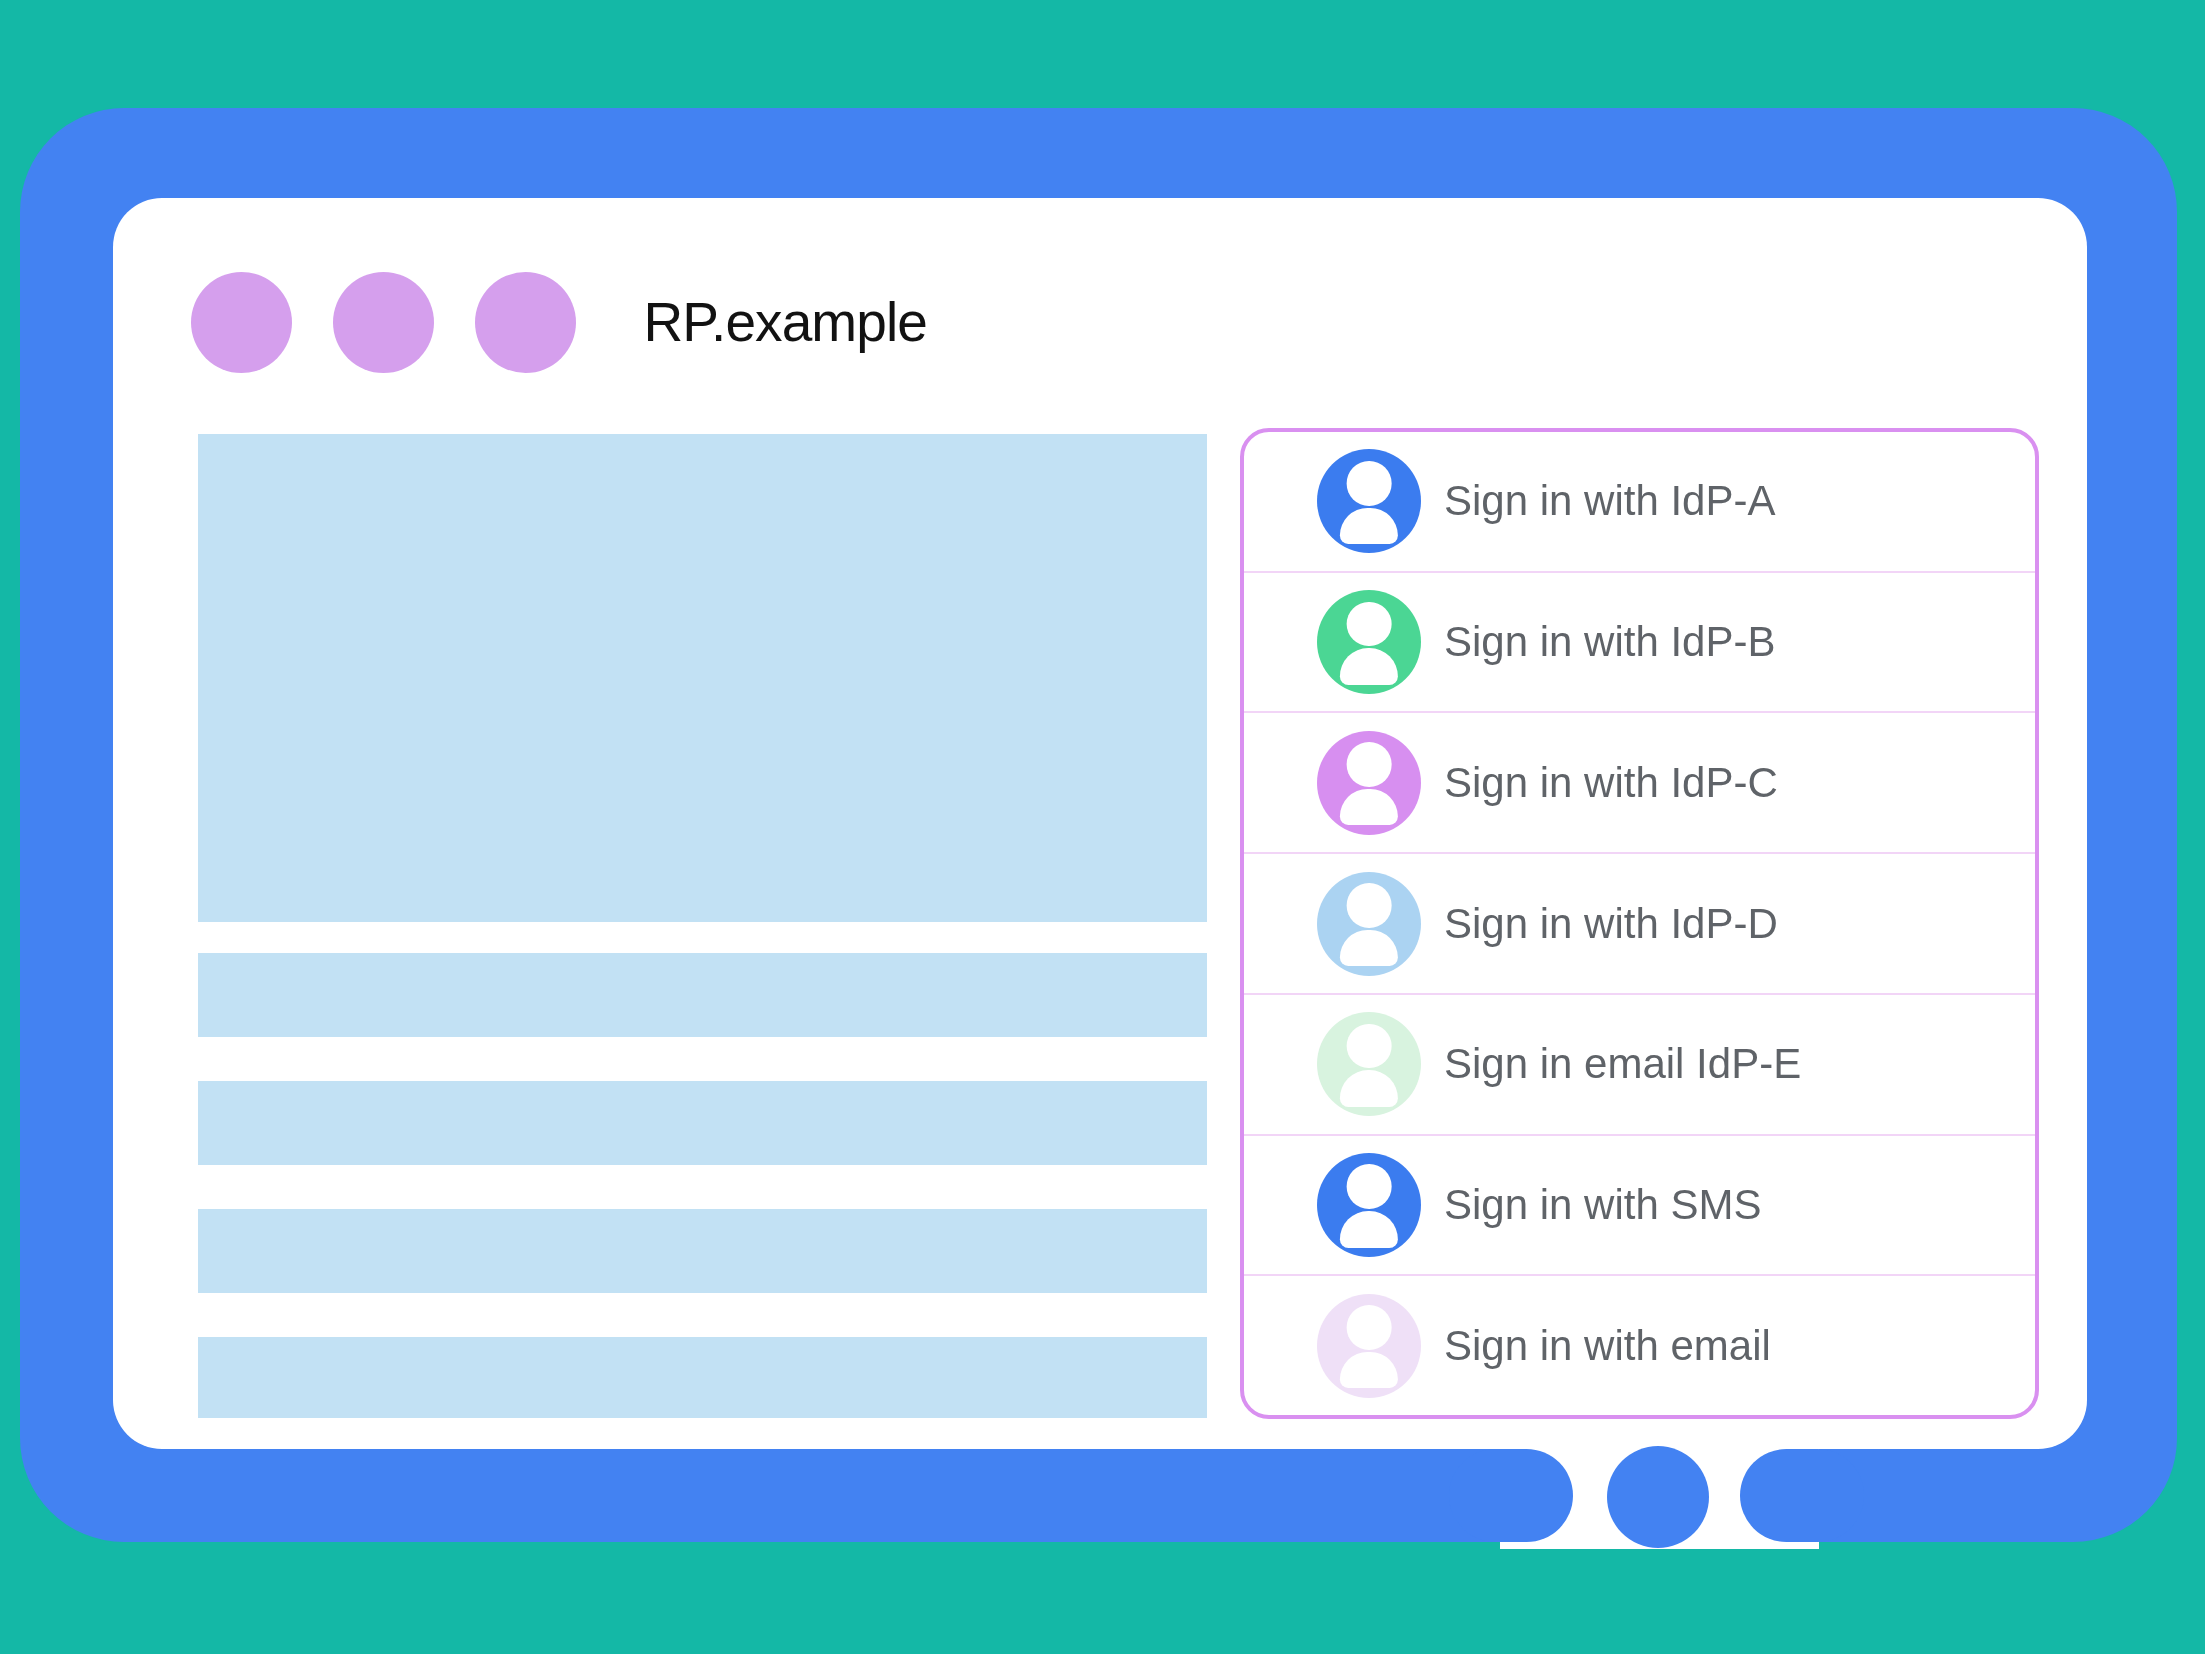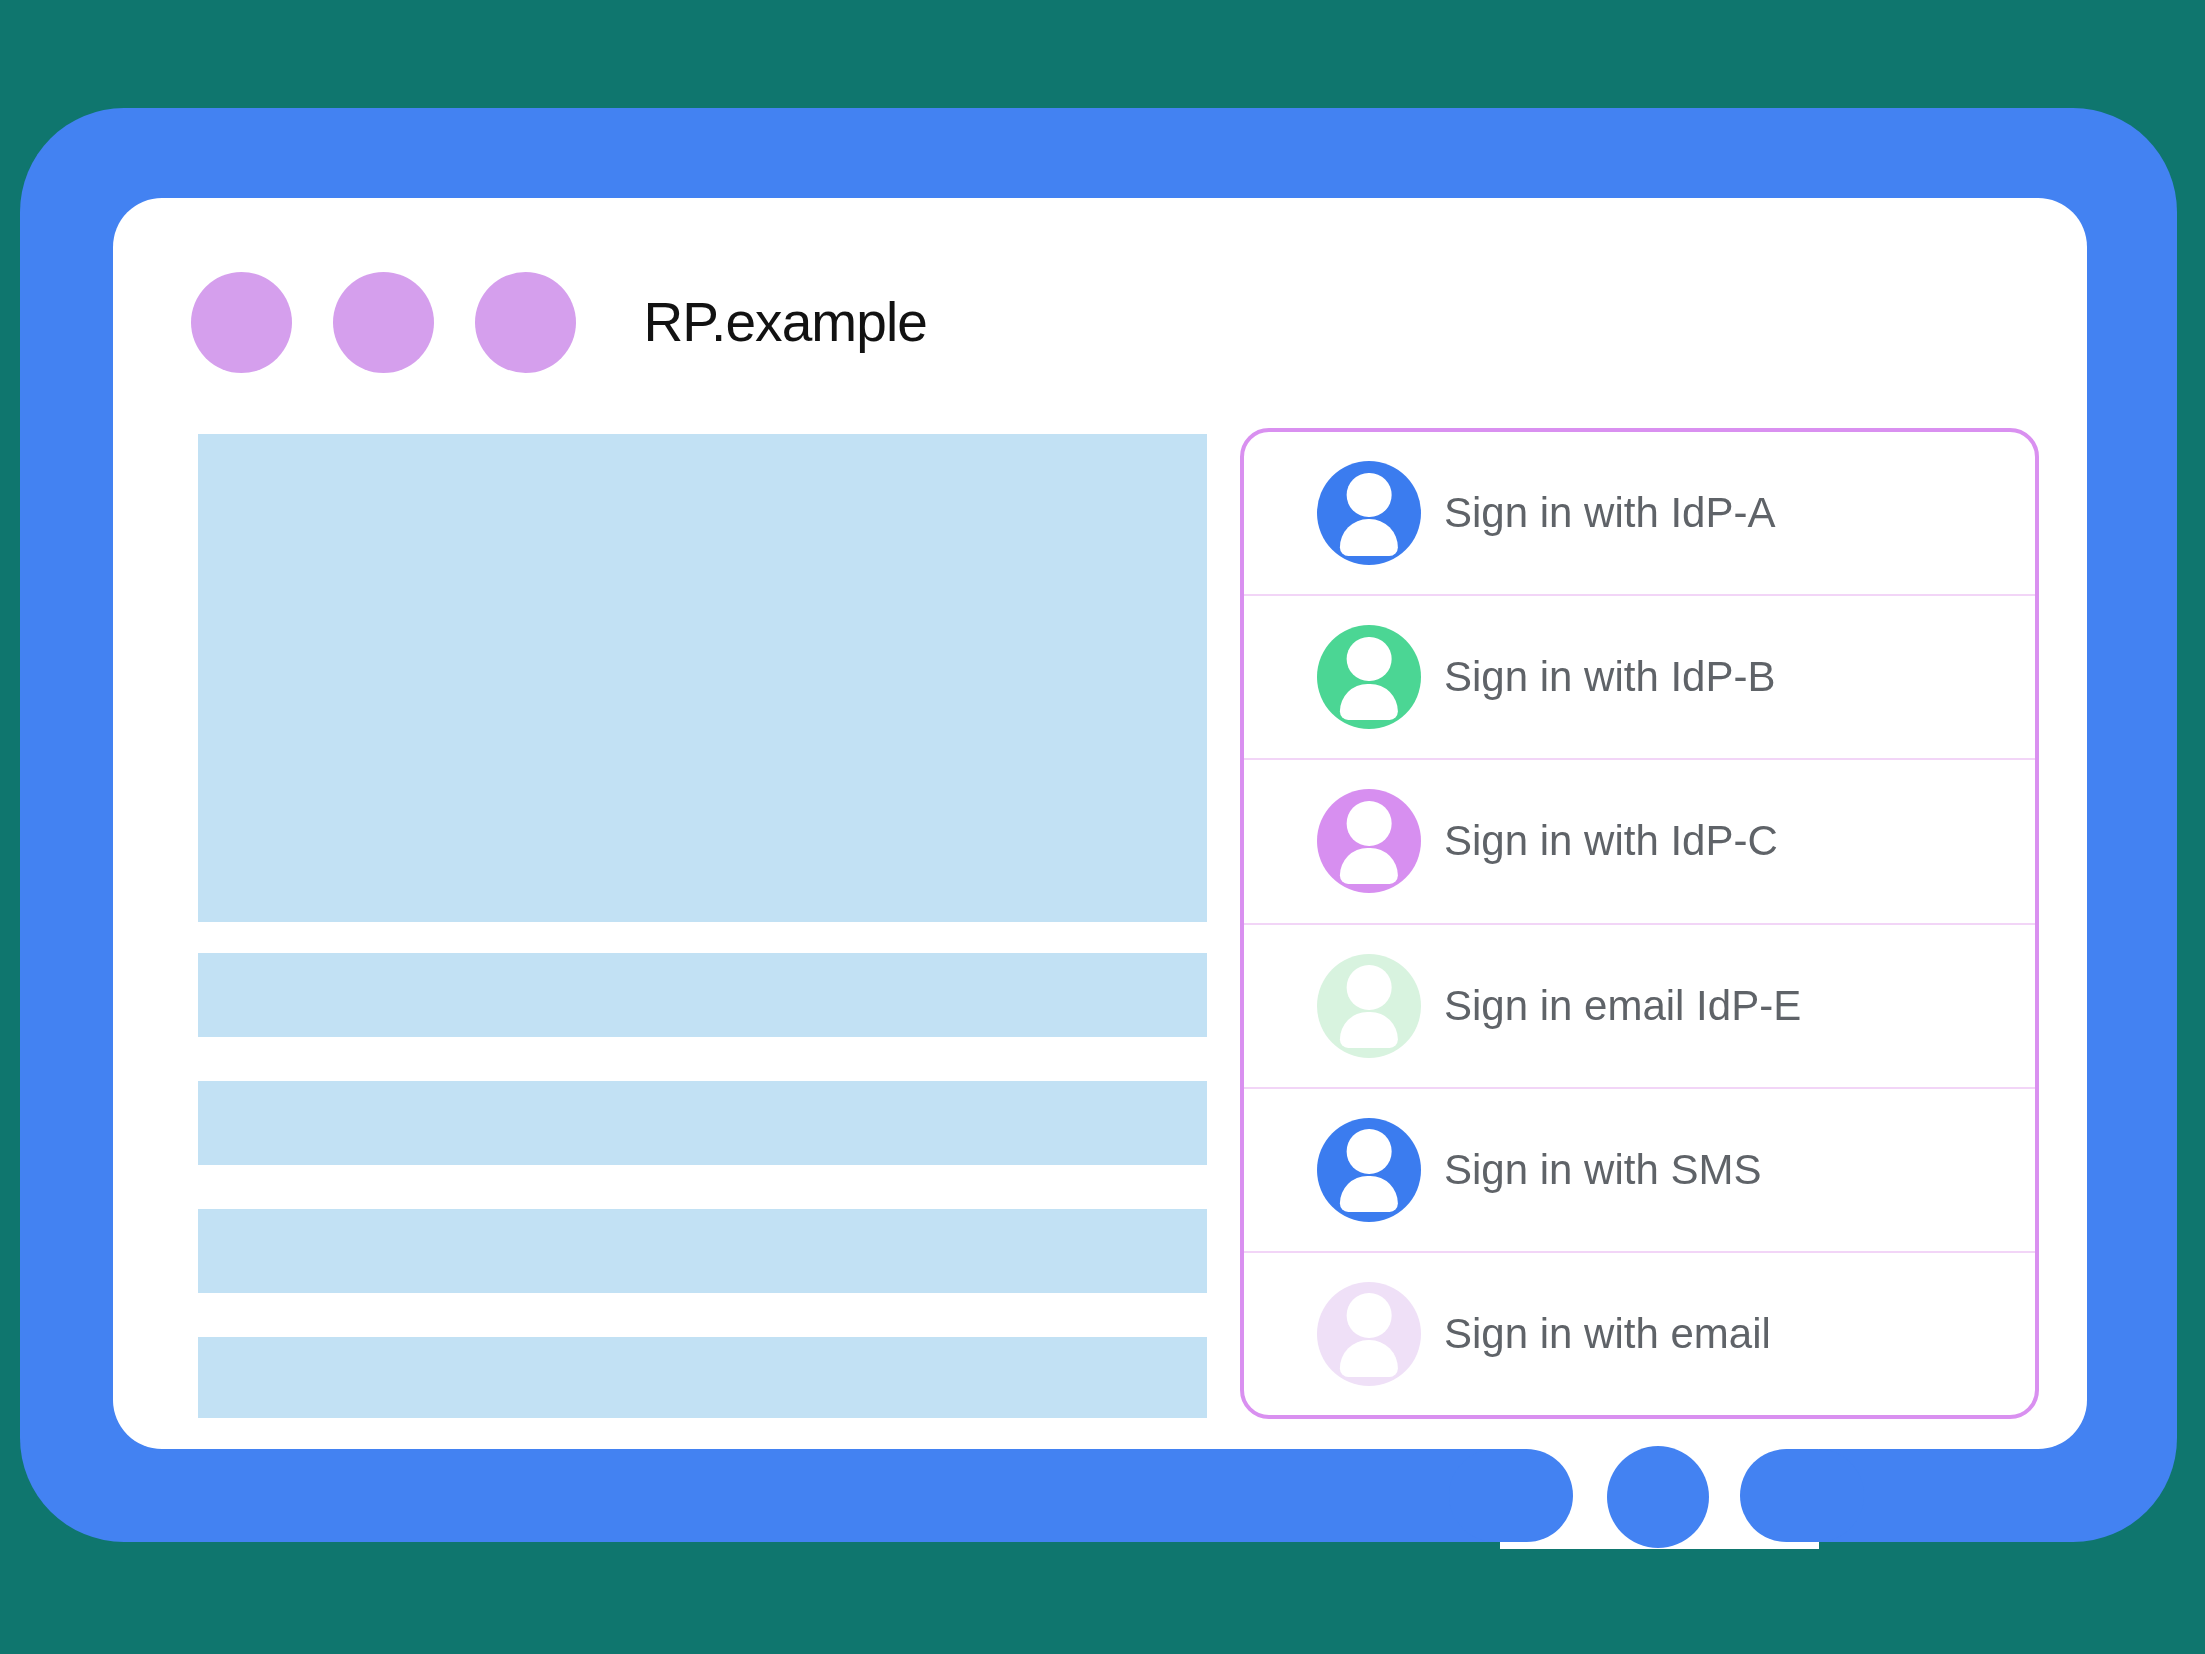--- a/index.html
+++ b/index.html
@@ -1,18 +1,18 @@
 <!DOCTYPE html>
 <html style="--panel-border: #D990F0; --divider: #F2D5F7; --label: #5F6368;font-size:14px"><head>
 <meta charset="utf-8">
 <style>
   html,body{margin:0;padding:0;background:#ffffff;}
   body{width:2206px;height:1654px;overflow:hidden;
        font-family:"Liberation Sans","DejaVu Sans",sans-serif;}
-  #canvas{position:relative;width:2206px;height:1654px;background:#0f766e;}
+  #canvas{position:relative;width:2206px;height:1654px;background:#14b8a6;}
   .abs{position:absolute;}
 
   
   .bezel{left:20px;top:108px;width:2157px;height:1434px;border-radius:104px;}
   .screen{left:113px;top:198px;width:1974px;height:1251px;border-radius:49px;background:#ffffff;}
   .notch-gap{left:1500px;top:1445px;width:319px;height:104px;background:#ffffff;}
   .cap{top:1449px;width:124px;height:93px;border-radius:47px;}
   .cap-left{left:1449px;}
   .cap-right{left:1740px;}
   .home-btn{left:1607px;top:1446px;width:102px;height:102px;border-radius:50%;cursor:pointer;}
@@ -80,20 +80,24 @@
     <div class="row">
       <div class="avatar" style="background: rgb(75, 214, 148);"></div>
       <span class="row-label">Sign in with IdP-B</span>
     </div>
 
     <div class="row">
       <div class="avatar" style="background: rgb(215, 143, 240);"></div>
       <span class="row-label">Sign in with IdP-C</span>
     </div>
 
+    <div class="row">
+      <div class="avatar" style="background: rgb(171, 211, 242);"></div>
+      <span class="row-label">Sign in with IdP-D</span>
+    </div>
 
     <div class="row">
       <div class="avatar" style="background: rgb(216, 243, 223);"></div>
       <span class="row-label">Sign in email IdP-E</span>
     </div>
 
     <div class="row">
       <div class="avatar" style="background: rgb(59, 124, 239);"></div>
       <span class="row-label">Sign in with SMS</span>
     </div>

